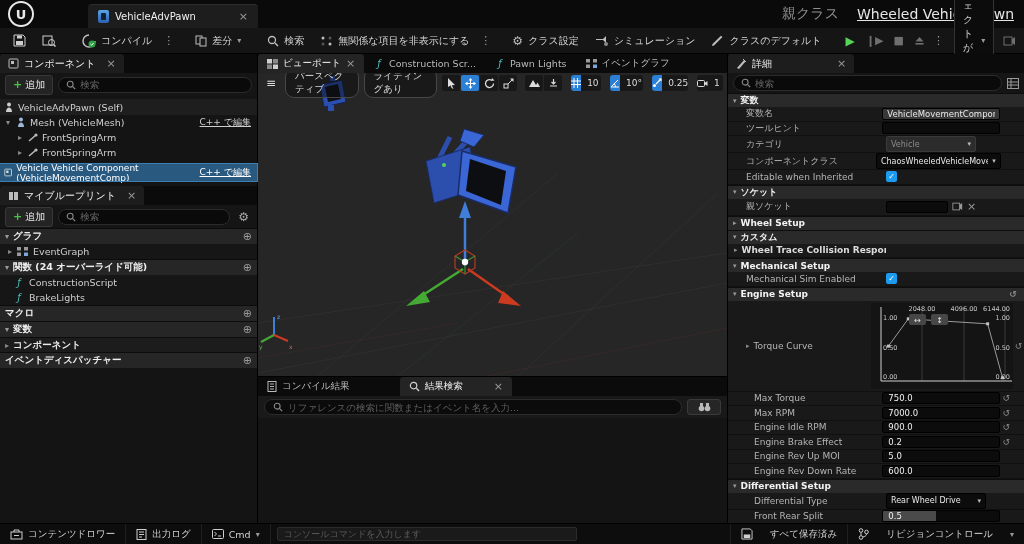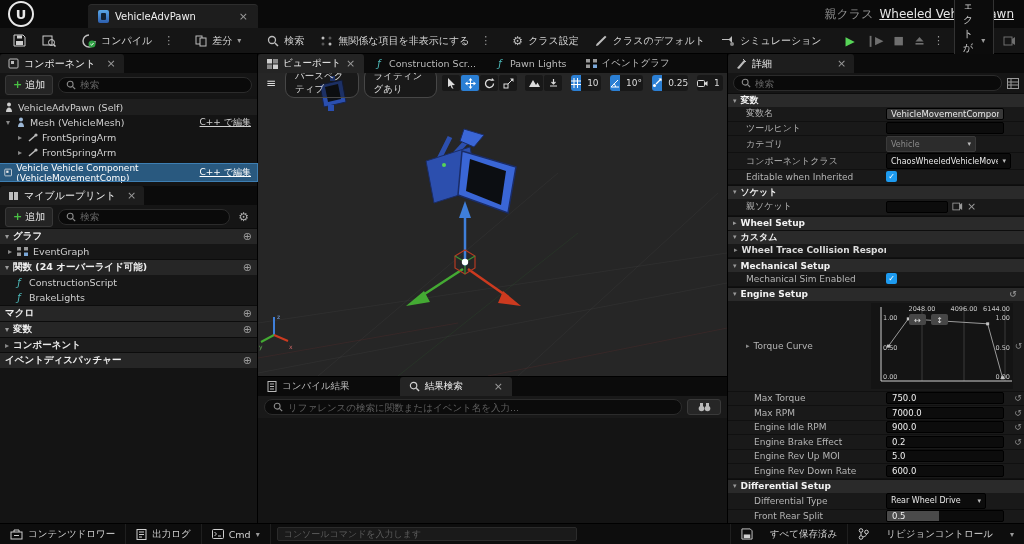--- a/index.html
+++ b/index.html
@@ -14,21 +14,21 @@
   
   #tabbar { top:0; left:0; width:1024px; height:28px; background:#0a0a0a; display:flex; align-items:flex-end; }
   .ue-logo { width:26px; height:26px; margin:1px 6px 1px 8px; border:2px solid #e8e8e8; border-radius:50%;
     display:flex; align-items:center; justify-content:center; color:#e8e8e8; font-size:13px; font-weight:bold; align-self:center;}
   .asset-tab { margin-left:48px; height:24px; background:#1d1d1d; border-top:1px solid #2d2d2d;
     border-radius:4px 4px 0 0; display:flex; align-items:center; gap:6px; padding:0 10px; min-width:170px; }
   .bp-icon { width:11px; height:13px; background:linear-gradient(#59a7e8,#2d5fae); border-radius:2px; position:relative;}
   .bp-icon:after { content:""; position:absolute; left:3px; top:3px; width:5px; height:7px; background:#123; border-radius:1px;}
   .asset-tab-label { color:#f0f0f0; font-size:10px; }
   .tab-close { color:#9a9a9a; font-size:11px; margin-left:auto; cursor:pointer; }
-  .parentclass { margin-left:auto; align-self:center; display:flex; gap:6px; align-items:center; padding-right:10px; font-size:12px;}
+  .parentclass { margin-left:auto; align-self:center; display:flex; gap:18px; align-items:center; padding-right:10px; font-size:14px;}
   .parentclass .pclabel { color:#8f8f8f; }
   .parentclass .pclink { color:#e6e6e6; text-decoration:underline; }
 
   
   #toolbar { top:28px; left:0; width:1024px; height:26px; background:#151515; border-bottom:1px solid #000;
     display:flex; align-items:center; gap:2px; padding:0 6px; }
   .tbtn { display:flex; align-items:center; gap:5px; color:#d6d6d6; padding:3px 7px; border-radius:3px; font-size:10px; white-space:nowrap;}
   .tsep { width:1px; height:16px; background:#333; margin:0 4px; }
   .kebab { color:#9a9a9a; font-size:11px; padding:0 2px; }
   .caret { color:#9a9a9a; font-size:8px; }
@@ -93,21 +93,21 @@
   .res-search input::placeholder { color:#5f5f5f;}
   .binoc-btn { width:34px; height:16px; background:#262626; border:1px solid #3a3a3a; border-radius:3px; display:flex; align-items:center; justify-content:center;}
 
   
   #right { top:54px; left:727px; width:297px; bottom:21px; background:#161616; border-left:1px solid #000; overflow:hidden;}
   .dsearch-row { height:20px; display:flex; align-items:center; gap:5px; padding:0 5px; background:#151515;}
   .dsection { height:14px; background:#2a2a2a; border-top:1px solid #0d0d0d; display:flex; align-items:center; gap:4px; padding:0 5px;
     color:#f2f2f2; font-weight:bold; font-size:9px;}
   .dsection .tri { color:#9a9a9a; font-size:7px; }
   .dsection .rst { margin-left:auto; }
-  .drow { min-height:14.5px; display:flex; align-items:center; background:#191919; border-bottom:1px solid #101010; padding-right:0;}
+  .drow { min-height:14.5px; display:flex; align-items:center; background:#191919; border-bottom:1px solid #101010; padding-right:12px;}
   .dlabel { width:158px; padding-left:18px; color:#b5b5b5; font-size:9px; display:flex; align-items:center; gap:4px; white-space:nowrap; overflow:hidden;}
   .dlabel.lv2 { padding-left:26px; }
   .dlabel .tri { color:#8a8a8a; font-size:7px; }
   .dvalue { flex:1; display:flex; align-items:center; gap:4px; }
   .rst { color:#8a8a8a; font-size:9px; width:12px; text-align:center; }
   .txtfield { background:#0c0c0c; border:1px solid #000; border-radius:2px; height:12px; color:#e9e9e9; font-size:8.5px;
     padding:0 4px; width:118px; font-family:"DejaVu Sans",sans-serif; outline:none;}
   .txtfield.lite { background:#383838; }
   .numfield { background:#0c0c0c; border:1px solid #000; border-radius:2px; height:12px; color:#f0f0f0; font-size:8.5px;
     padding:0 5px; width:118px; display:flex; align-items:center; position:relative; overflow:hidden;}
@@ -206,31 +206,31 @@
         </svg>
       <span>無関係な項目を非表示にする</span>
     </span>
     <span class="kebab">⋮</span>
     <span class="tsep"></span>
     <span class="tbtn">
       <span style="font-size:12px;color:#bdbdbd">⚙</span>
       <span>クラス設定</span>
     </span>
     <span class="tbtn">
-      <svg class="icon-svg" width="13" height="12" viewBox="0 0 13 12">
-          <path d="M1 11l2-.5L11.5 2 10 .7 1.5 9z" fill="#bdbdbd"></path>
-        </svg>
-      <span>クラスのデフォルト</span>
-    </span>
-    <span class="tbtn">
       <svg class="icon-svg" width="14" height="12" viewBox="0 0 14 12">
           <path d="M1 4h7l3-3v7l-3-3H1z" fill="#bdbdbd"></path>
           <circle cx="11" cy="9" r="2" fill="#8a8a8a"></circle>
         </svg>
       <span>シミュレーション</span>
+    </span>
+    <span class="tbtn">
+      <svg class="icon-svg" width="13" height="12" viewBox="0 0 13 12">
+          <path d="M1 11l2-.5L11.5 2 10 .7 1.5 9z" fill="#bdbdbd"></path>
+        </svg>
+      <span>クラスのデフォルト</span>
     </span>
     <span class="tsep"></span>
     <span class="play-btn">▶</span>
     <span class="ghost-btn">❙▶</span>
     <span class="ghost-btn">■</span>
     <span class="ghost-btn">
       <svg class="icon-svg" width="11" height="11" viewBox="0 0 11 11">
           <path d="M1.5 6.5L5.5 2l4 4.5z" fill="#6f6f6f"></path>
           <rect x="1.5" y="8" width="8" height="1.6" fill="#6f6f6f"></rect>
         </svg>

